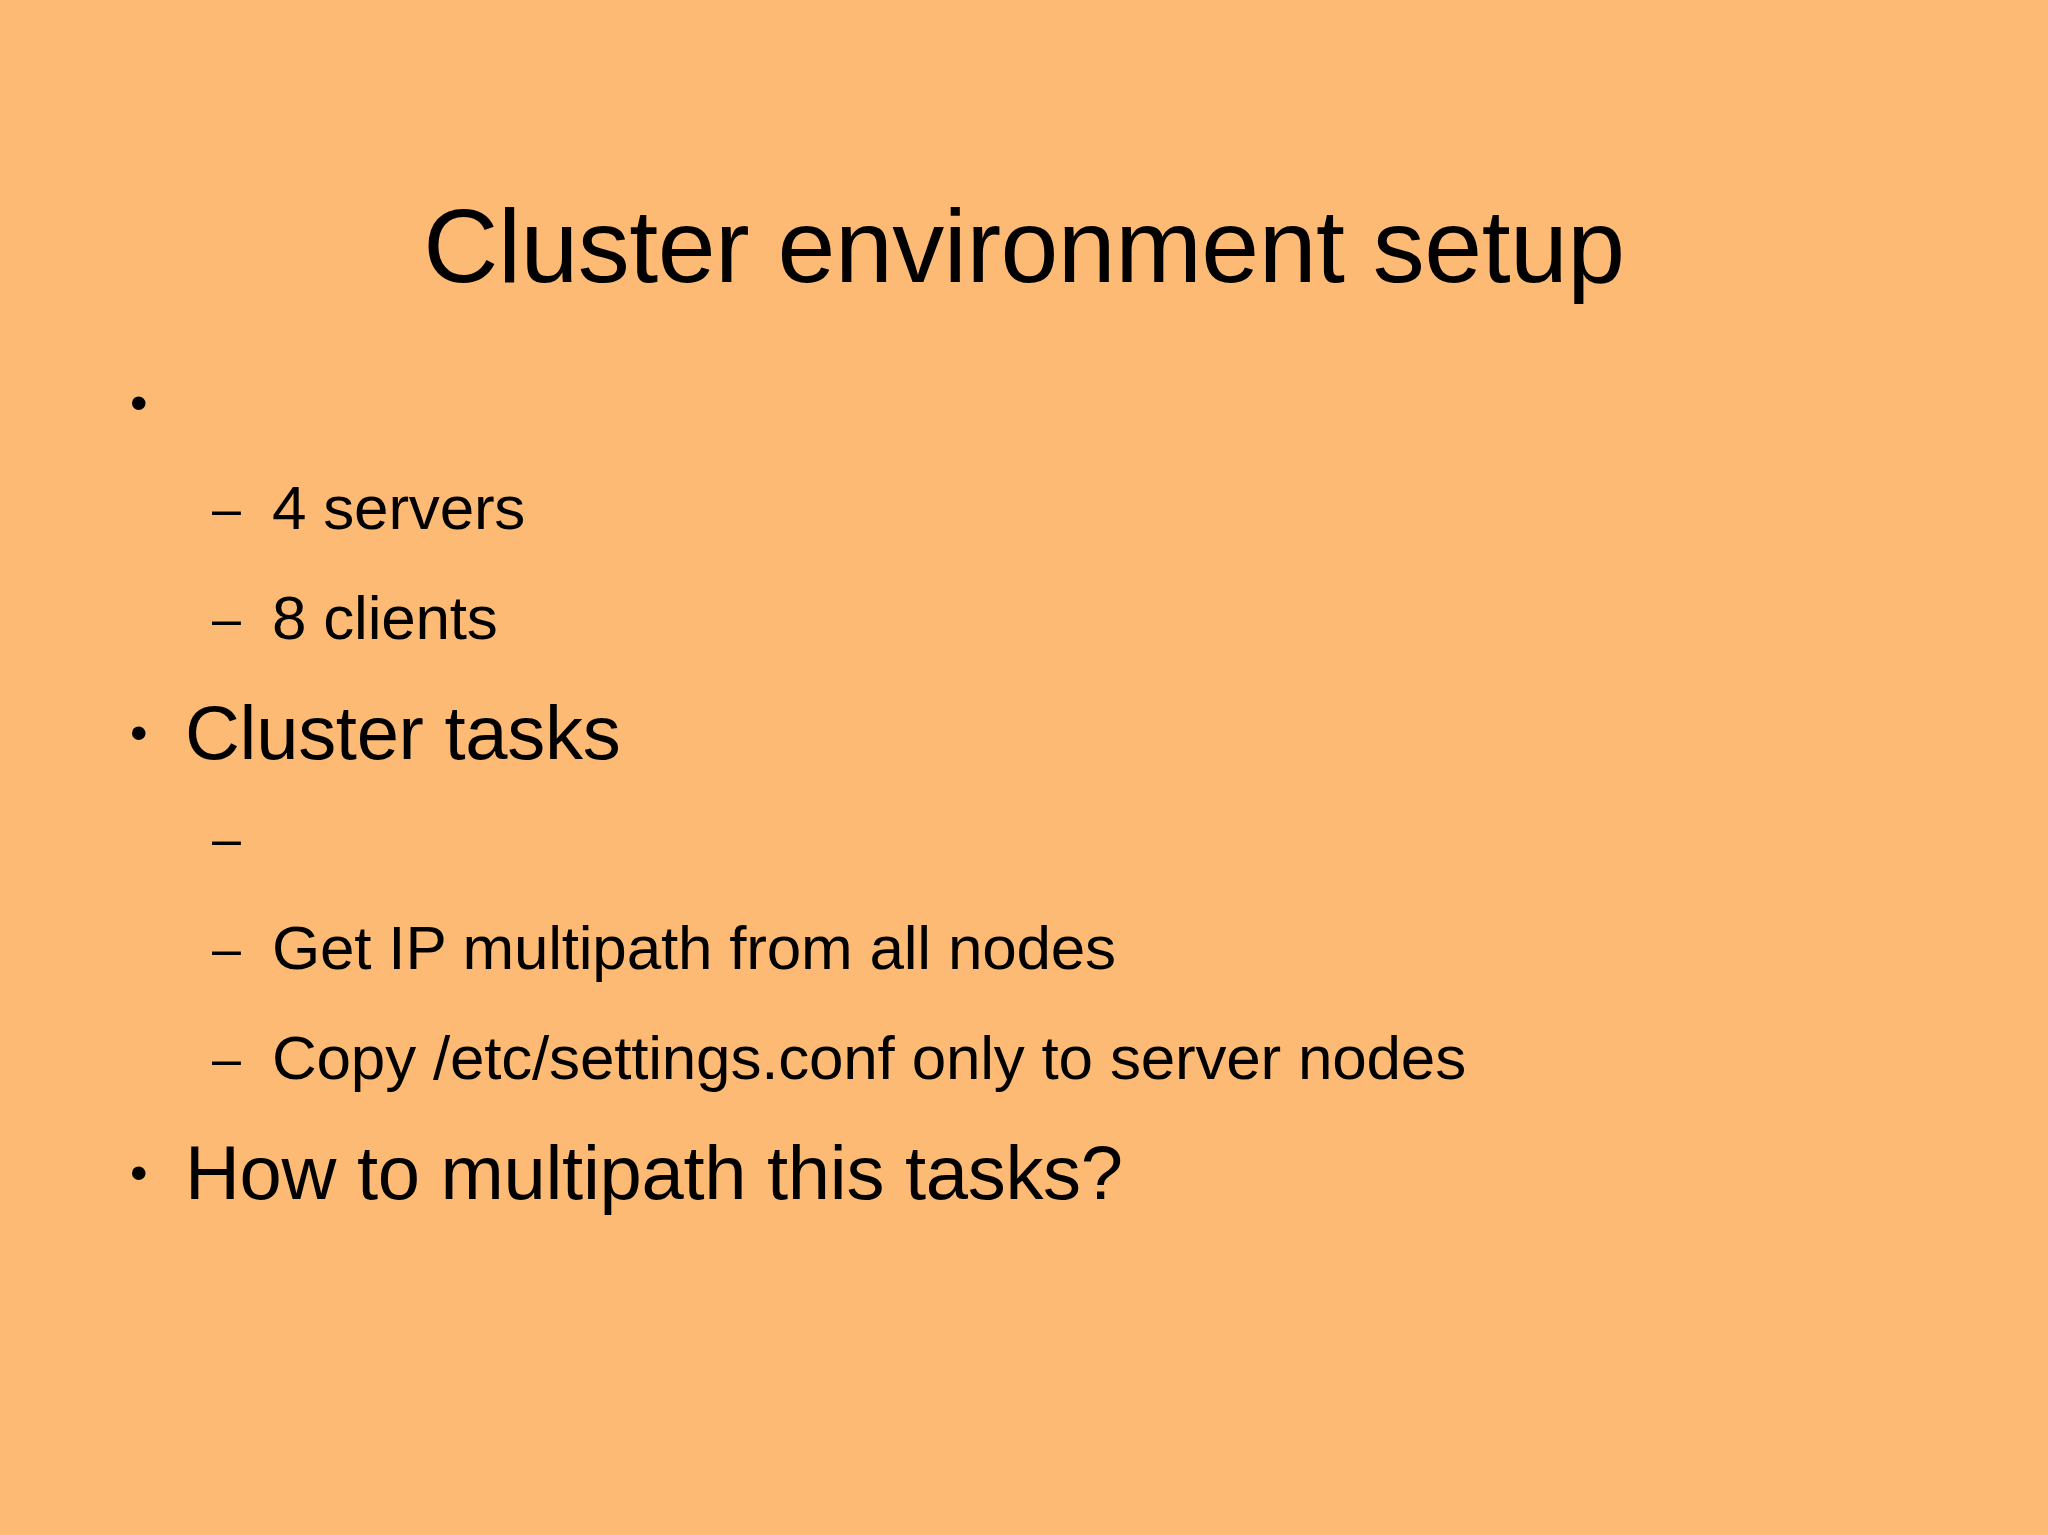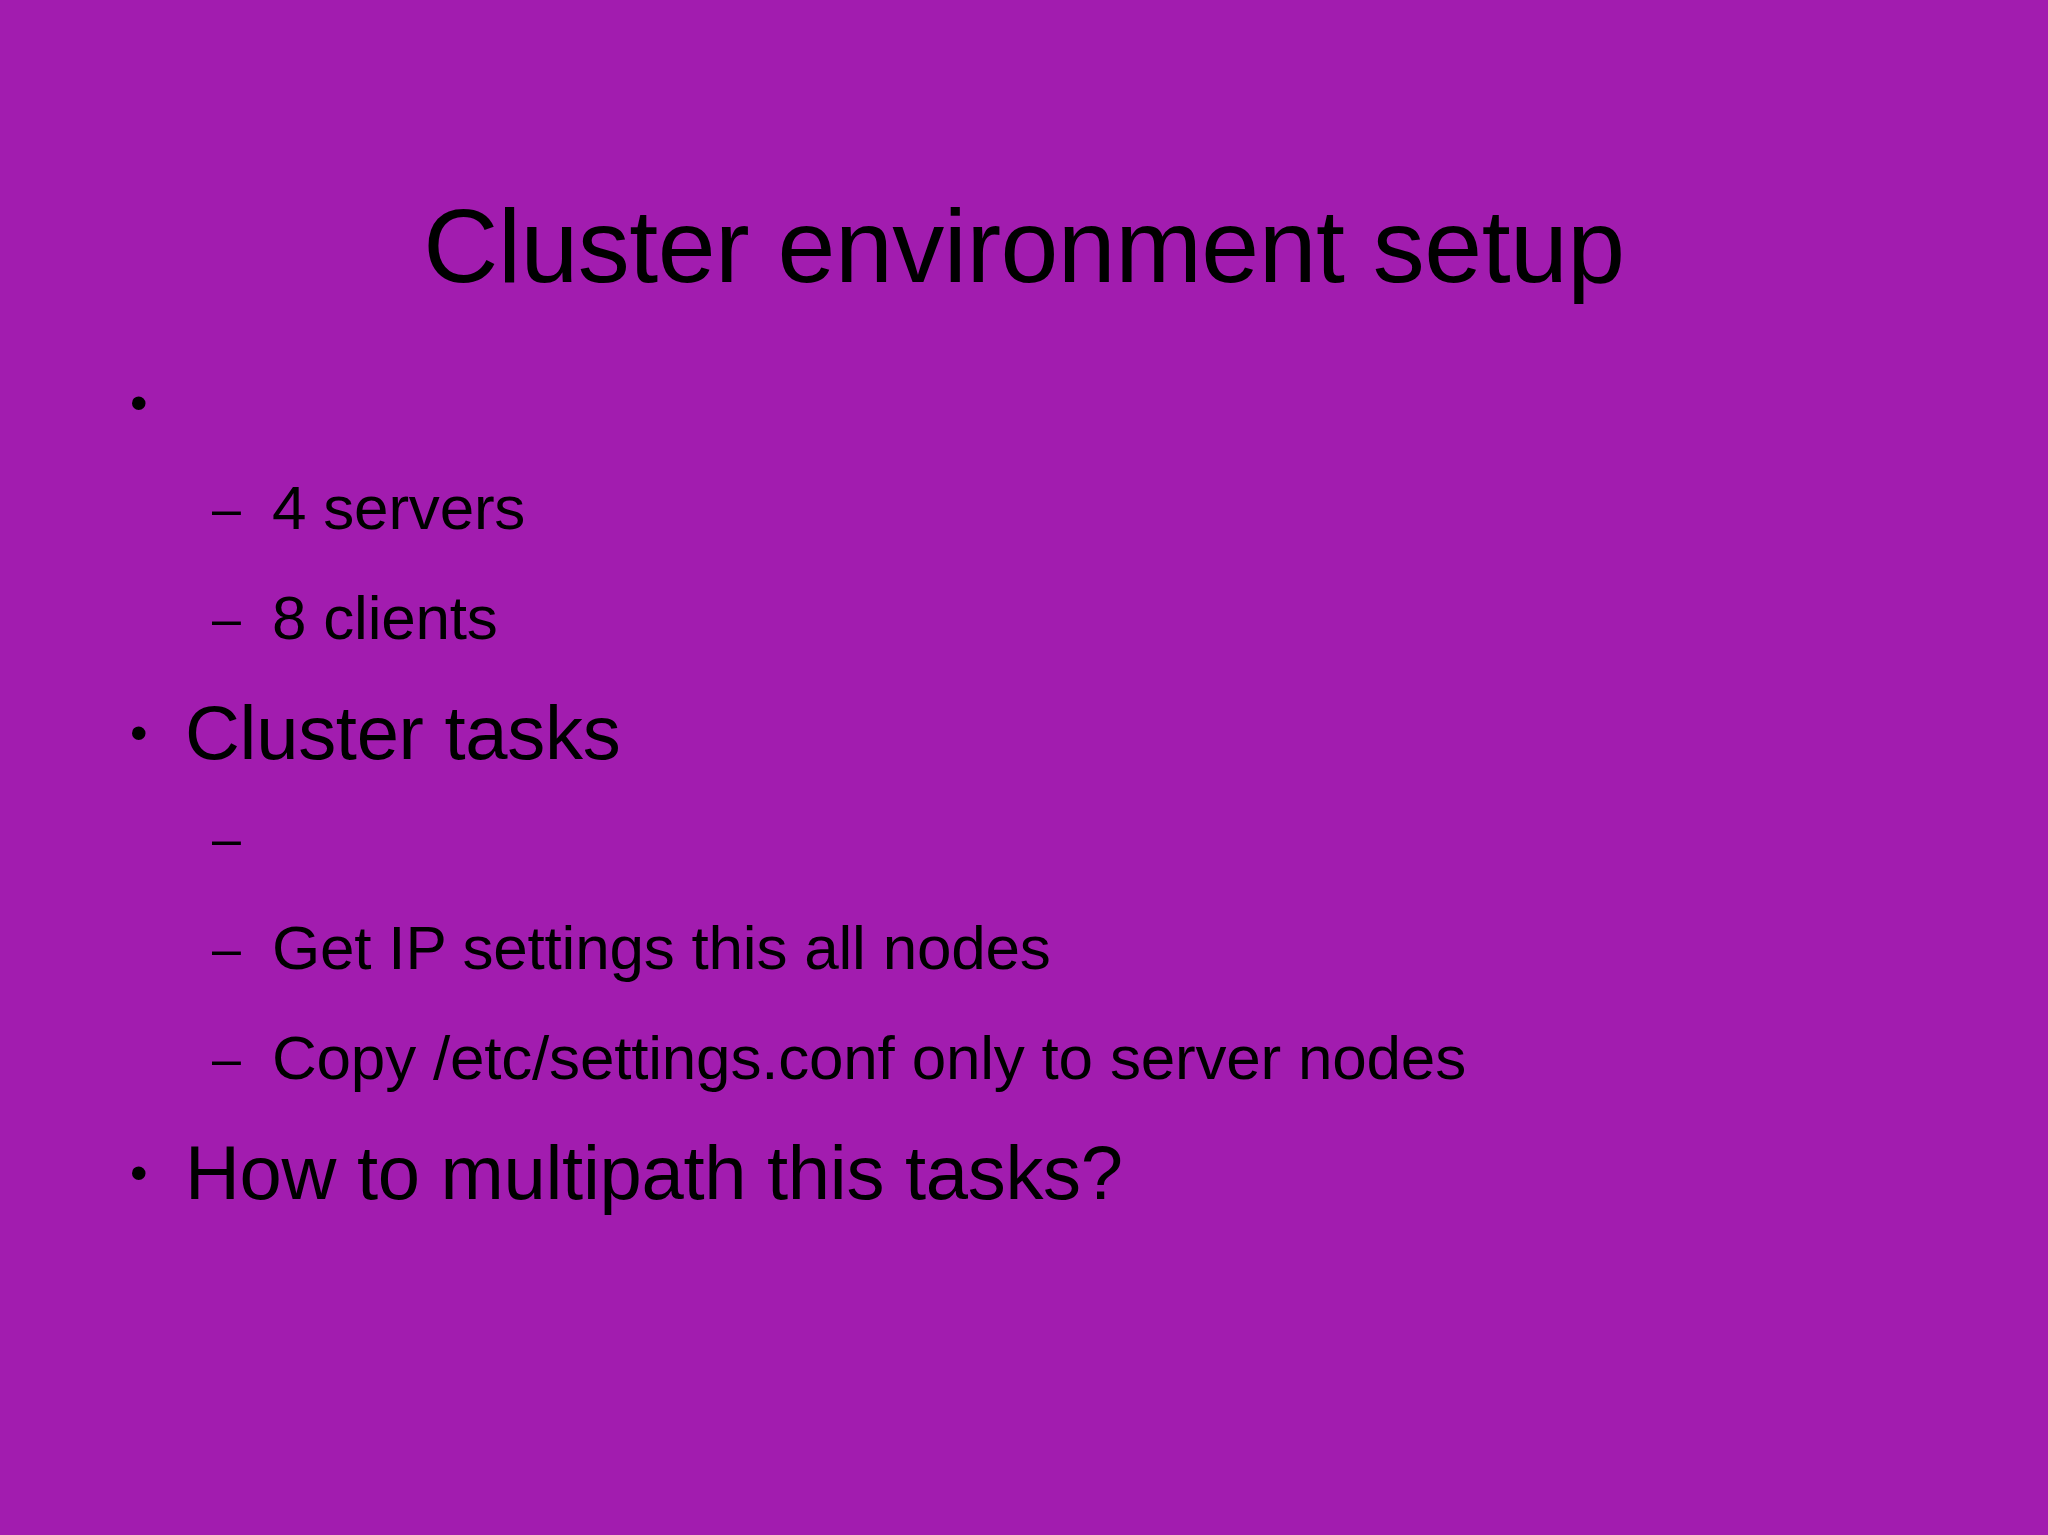--- a/index.html
+++ b/index.html
@@ -110,21 +110,21 @@
 
   .grp-tasks      { margin-top: 18px; }
   .grp-tasks .lvl1 { margin-bottom: 14px; }
   .grp-tasks .lvl2 { margin-bottom: 24px; }
 
   .grp-how        { margin-top: 16px; }
 </style>
 </head>
 <body>
 
-<div class="slide" style="background: #a21caf; color: rgb(0, 0, 0);">
+<div class="slide" style="background: #fdba74; color: rgb(0, 0, 0);">
 
   <h1 class="slide-title">Cluster environment setup</h1>
 
   <div class="body-area">
 
     <ul class="bullet-list">
 
       <li class="grp-nodes">
         <div class="lvl1">
           <span class="marker-dot">•</span>
@@ -145,21 +145,21 @@
         <div class="lvl1">
           <span class="marker-dot">•</span>
           <span>Cluster tasks</span>
         </div>
         <ul class="sub-list">
           <li class="lvl2">
             <span class="marker-dash">–</span>
           </li>
           <li class="lvl2">
             <span class="marker-dash">–</span>
-            <span>Get IP settings this all nodes</span>
+            <span>Get IP multipath from all nodes</span>
           </li>
           <li class="lvl2">
             <span class="marker-dash">–</span>
             <span>Copy /etc/settings.conf only to server nodes</span>
           </li>
         </ul>
       </li>
 
       <li class="grp-how">
         <div class="lvl1">

